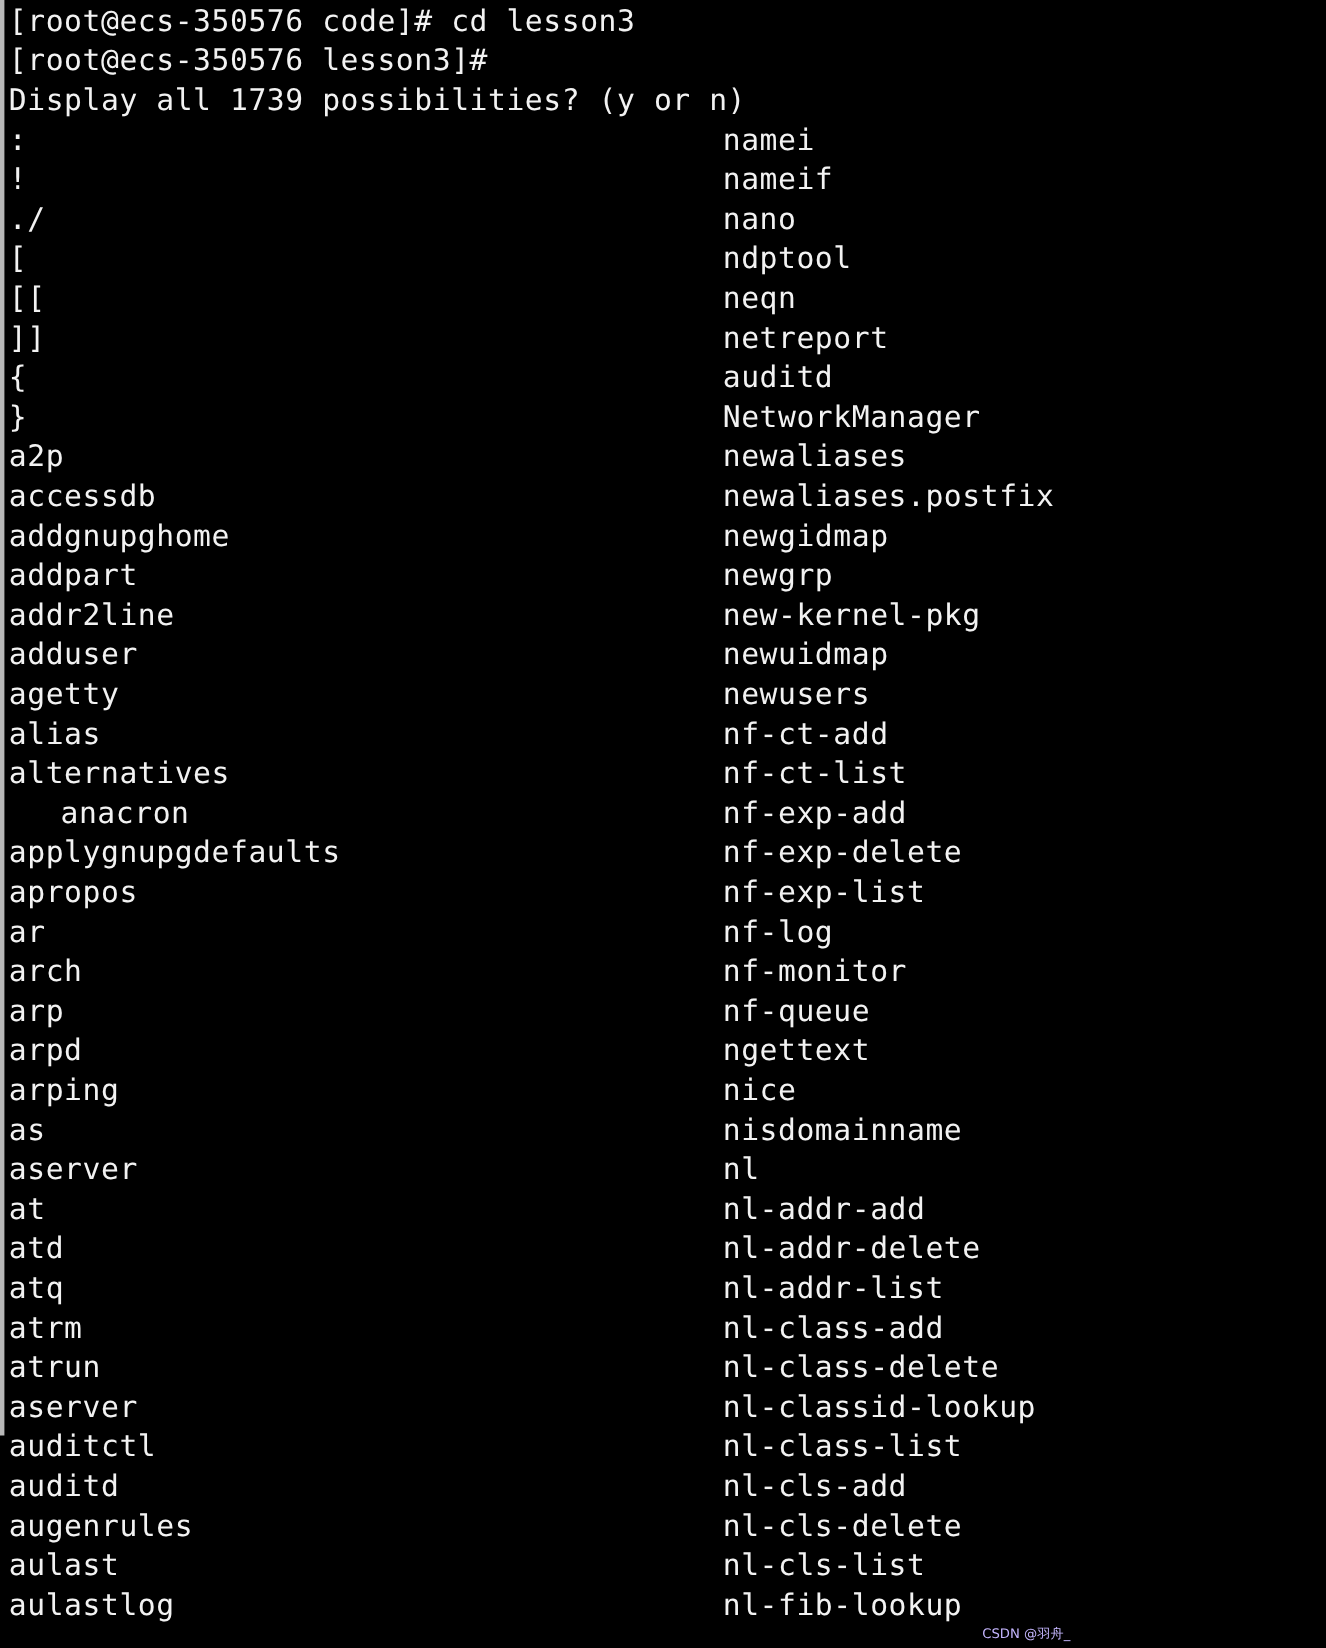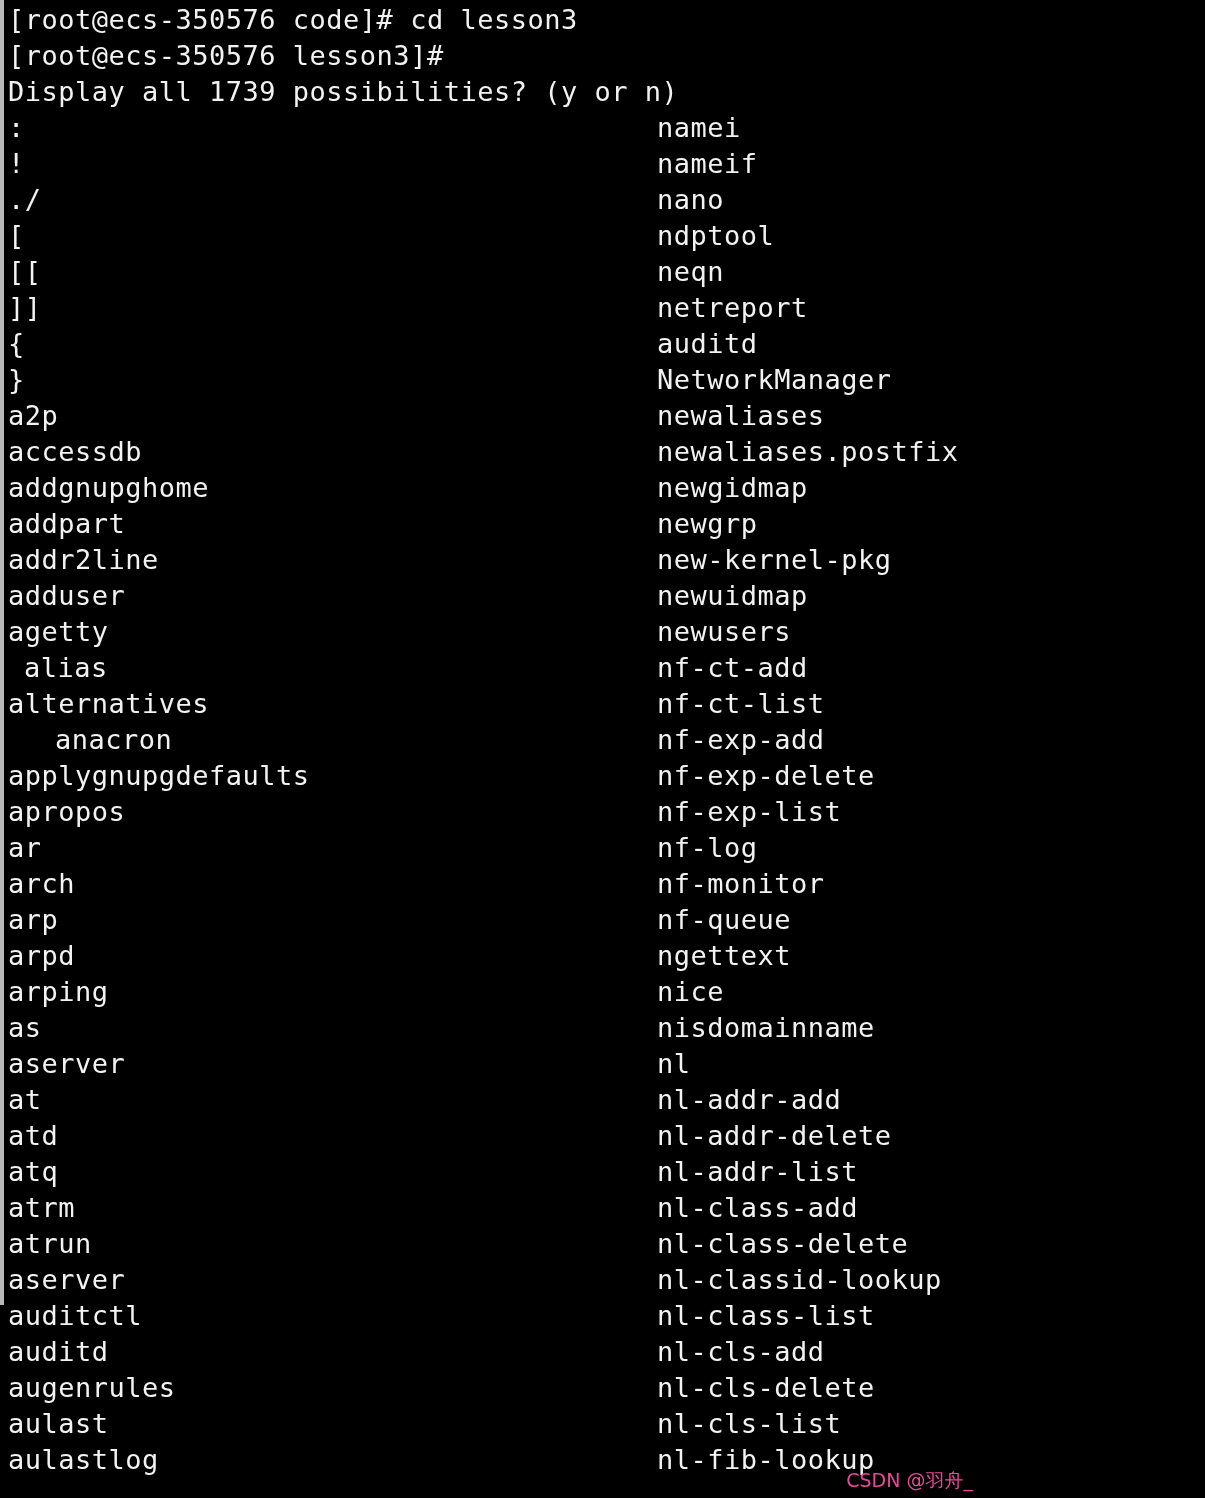--- a/index.html
+++ b/index.html
@@ -65,22 +65,22 @@
   .prompt-line { left: 8px; }
 
   .col-left  { left: 8px; }
   .col-right { left: 657px; }
 
   #watermark {
     position: absolute;
     right: 8px;
     bottom: 4px;
     font-family: "DejaVu Sans", "Liberation Sans", sans-serif;
-    font-size: 19px;
-    color: #ec4899;
+    font-size: 12px;
+    color: #c4b5fd;
     white-space: pre;
   }
 
   #cursor-remnant {
     position: absolute;
     left: 1064px;
     top: 0px;
     width: 4px;
     height: 4px;
     background: #f2f2f2;
@@ -109,21 +109,21 @@
       <div class="line col-left" style="top: 290px;">]]</div>
       <div class="line col-left" style="top: 326px;">{</div>
       <div class="line col-left" style="top: 362px;">}</div>
       <div class="line col-left" style="top: 398px;">a2p</div>
       <div class="line col-left" style="top: 434px;">accessdb</div>
       <div class="line col-left" style="top: 470px;">addgnupghome</div>
       <div class="line col-left" style="top: 506px;">addpart</div>
       <div class="line col-left" style="top: 542px;">addr2line</div>
       <div class="line col-left" style="top: 578px;">adduser</div>
       <div class="line col-left" style="top: 614px;">agetty</div>
-      <div class="line col-left" style="top: 650px; margin-left: 16px;">alias</div>
+      <div class="line col-left" style="top: 650px;">alias</div>
       <div class="line col-left" style="top: 686px;">alternatives</div>
       <div class="line col-left" style="top: 722px; margin-left: 47px;">anacron</div>
       <div class="line col-left" style="top: 758px;">applygnupgdefaults</div>
       <div class="line col-left" style="top: 794px;">apropos</div>
       <div class="line col-left" style="top: 830px;">ar</div>
       <div class="line col-left" style="top: 866px;">arch</div>
       <div class="line col-left" style="top: 902px;">arp</div>
       <div class="line col-left" style="top: 938px;">arpd</div>
       <div class="line col-left" style="top: 974px;">arping</div>
       <div class="line col-left" style="top: 1010px;">as</div>

